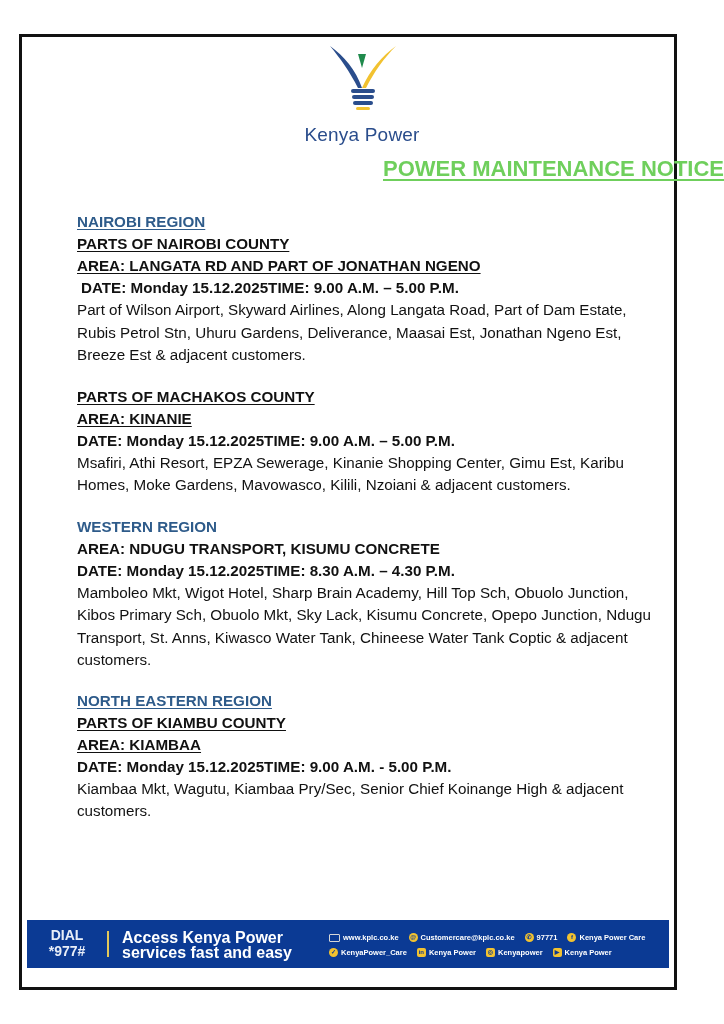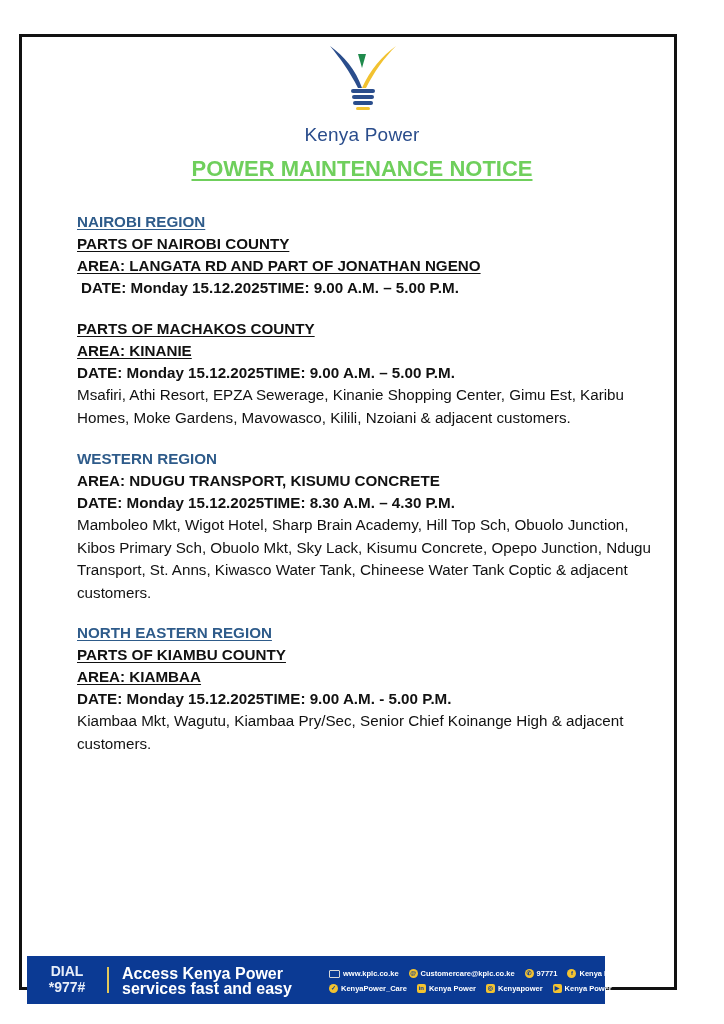--- a/index.html
+++ b/index.html
@@ -3,34 +3,34 @@
 <meta charset="utf-8">
 <style>
   html, body { margin: 0; padding: 0; background: #ffffff; }
   body { width: 724px; height: 1024px; position: relative; overflow: hidden;
          font-family: "Liberation Sans", sans-serif; color: #111; }
   .frame { position: absolute; left: 19px; top: 34px; width: 652px; height: 950px;
            border: 3px solid #111; box-sizing: content-box; }
   .logo { position: absolute; left: 318px; top: 44px; width: 90px; height: 70px; }
   .brand { position: absolute; left: 0; width: 724px; top: 124px; text-align: center;
            font-size: 19px; color: #2a4d8c; letter-spacing: 0.2px; }
-  .notice-title { position: absolute; left: 0; width: 724px; top: 156px; text-align: center;
+  .notice-title { position: absolute; left: 0; width: 724px; top: 156px; text-align: right;
            font-size: 22px; font-weight: bold; color: #6fcf5c; }
   .notice-title span { text-decoration: underline; text-decoration-thickness: 2px; text-underline-offset: 3px; }
   .content { position: absolute; left: 41px; top: 211px; width: 625px; font-size: 15.2px; margin-left: 36px; }
   .line { height: 22px; line-height: 22px; white-space: nowrap; }
   .region { color: #2e5b8a; font-weight: bold; }
   .u { text-decoration: underline; text-underline-offset: 2px; }
   .b { font-weight: bold; }
   .daterow { display: flex; font-weight: bold; }
   .daterow .time { width: 201px; text-align: left; }
   .desc { line-height: 22.5px; }
   .gap { height: 16px; }
-  .banner { position: absolute; left: 27px; top: 920px; width: 578px; height: 48px;
-            background: #0b3a94; color: #fff; margin-top: 36px; }
+  .banner { position: absolute; left: 27px; top: 920px; width: 642px; height: 48px;
+            background: #0b3a94; color: #fff; }
   .dial { position: absolute; left: 14px; top: 7px; width: 52px; text-align: center;
           font-size: 14px; font-weight: bold; line-height: 16px; color: #e8eef8; }
   .vbar { position: absolute; left: 80px; top: 11px; width: 2px; height: 26px; background: #e3c85a; }
   .tag { position: absolute; left: 95px; top: 10px; font-size: 16px; font-weight: bold; line-height: 15px; }
   .contacts { position: absolute; left: 302px; top: 10px; font-size: 7.5px; font-weight: bold; }
   .crow { display: flex; align-items: center; height: 15px; white-space: nowrap; }
   .ci { display: inline-flex; align-items: center; margin-right: 10px; }
   .ico { display: inline-block; width: 9px; height: 9px; border-radius: 50%; background: #f2c230;
          margin-right: 3px; color: #0b3a94; font-size: 6px; line-height: 9px; text-align: center; }
   .ico.sq { border-radius: 2px; }
@@ -56,20 +56,25 @@
 
 <div class="content">
 
   <div>
     <div class="line region u">NAIROBI REGION</div>
     <div class="line b u">PARTS OF NAIROBI COUNTY</div>
     <div class="line b u">AREA: LANGATA RD AND PART OF JONATHAN NGENO</div>
     <div class="line daterow">
       <span style="padding-left:4px">DATE: Monday 15.12.2025</span>
       <span class="time">TIME: 9.00 A.M. – 5.00 P.M.</span>
+    </div>
+    <div class="desc">
+      <div>Part of Wilson Airport, Skyward Airlines, Along Langata Road, Part of Dam Estate,</div>
+      <div>Rubis Petrol Stn, Uhuru Gardens, Deliverance, Maasai Est, Jonathan Ngeno Est,</div>
+      <div>Breeze Est &amp; adjacent customers.</div>
     </div>
   </div>
   <div class="gap" style="height:19px"></div>
 
   <div>
     <div class="line b u">PARTS OF MACHAKOS COUNTY</div>
     <div class="line b u">AREA: KINANIE</div>
     <div class="line daterow">
       <span>DATE: Monday 15.12.2025</span>
       <span class="time">TIME: 9.00 A.M. – 5.00 P.M.</span>

